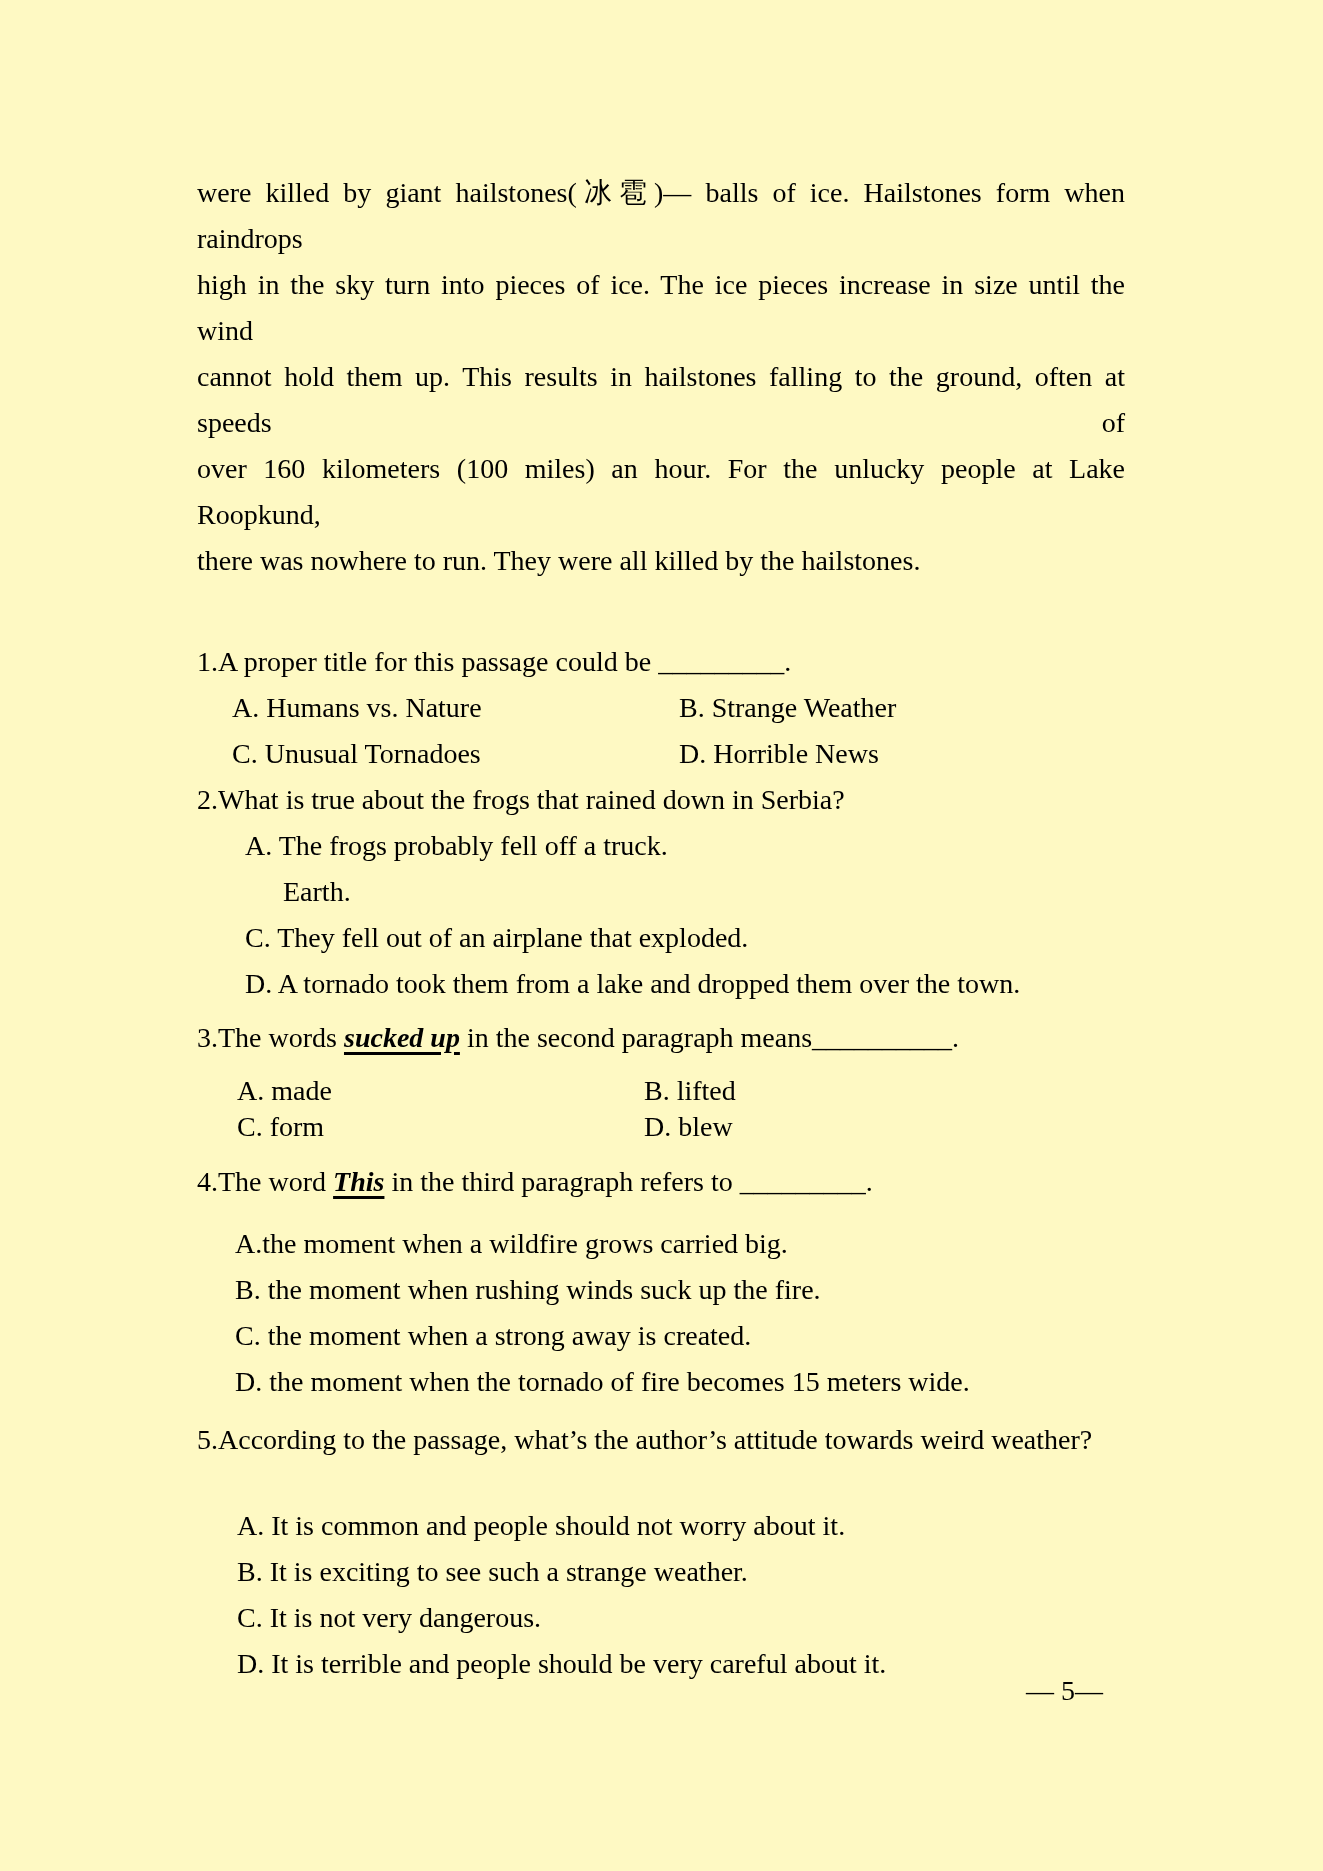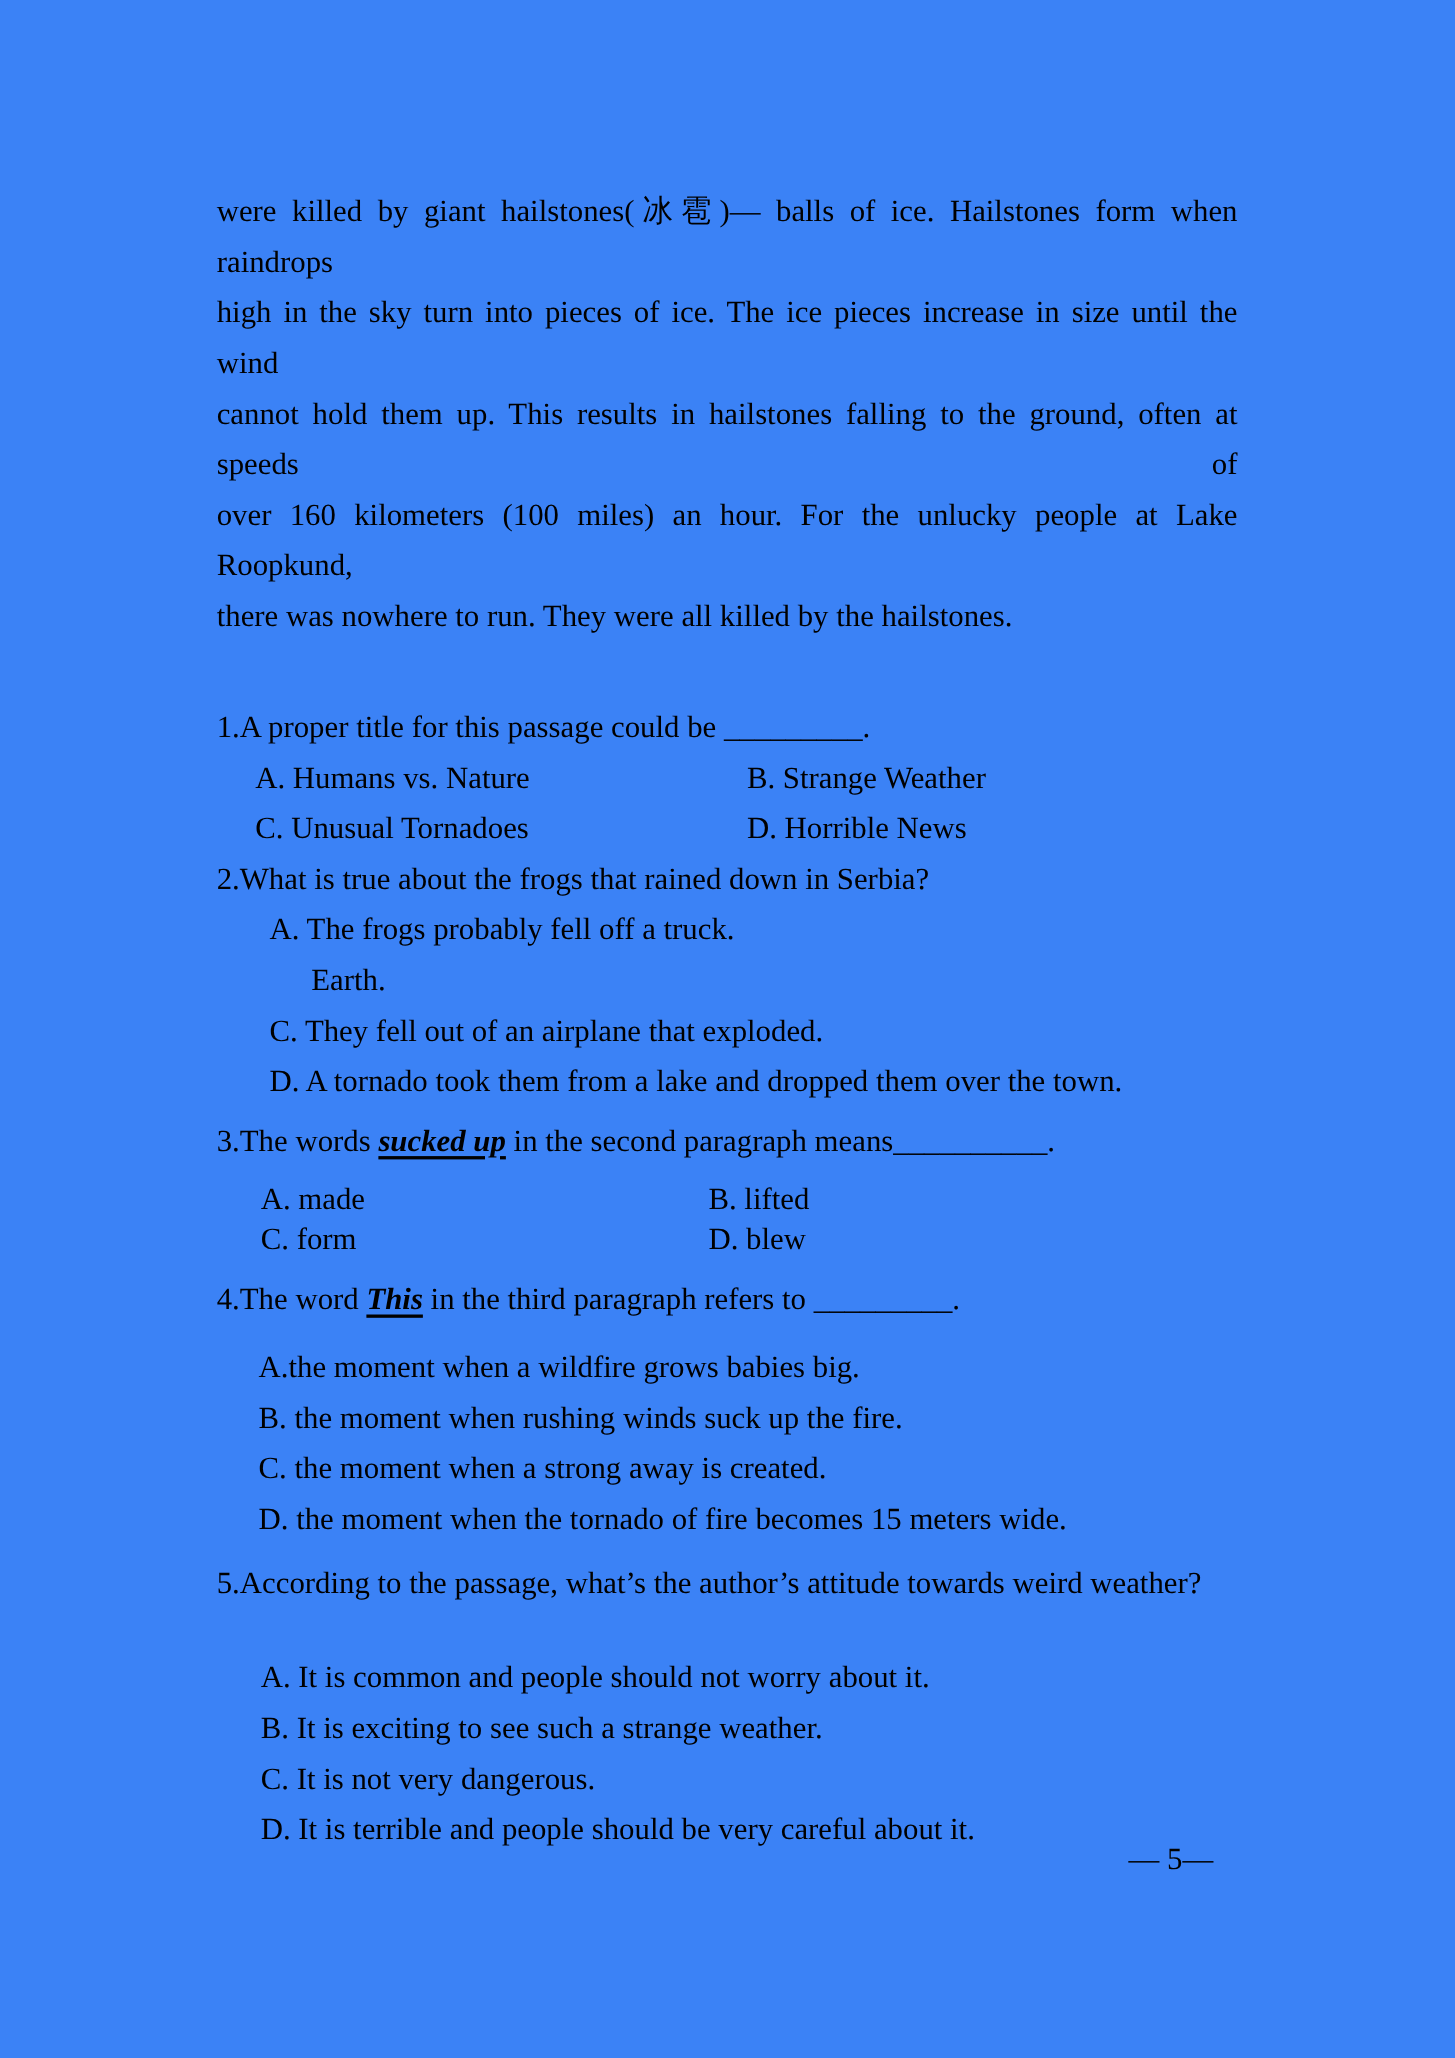--- a/index.html
+++ b/index.html
@@ -1,21 +1,21 @@
 <!DOCTYPE html>
 <html><head>
 <meta charset="utf-8">
 <style>
   * { box-sizing: border-box; }
   html, body { margin: 0; padding: 0; background: #ffffff; }
   .page {
     position: relative;
     width: 1323px;
     height: 1871px;
-    background: #3b82f6;
+    background: #fef9c3;
     color: #000000;
     font-family: "Liberation Serif", "DejaVu Serif", serif;
     font-size: 28px;
     line-height: 46px;
     overflow: hidden;
   }
   .content {
     position: absolute;
     left: 197px;
     top: 170px;
@@ -104,21 +104,21 @@
         <div class="row">
           <div class="c1">C. form</div>
           <div class="c2">D. blew</div>
         </div>
       </div>
     </section>
 
     <section>
       <div class="q4-stem"><span>4.The word </span><span class="emph">This</span><span> in the third paragraph refers to </span><span>_________</span><span>.</span></div>
       <div class="q4-opts">
-        <div>A.the moment when a wildfire grows babies big.</div>
+        <div>A.the moment when a wildfire grows carried big.</div>
         <div>B. the moment when rushing winds suck up the fire.</div>
         <div>C. the moment when a strong away is created.</div>
         <div>D. the moment when the tornado of fire becomes 15 meters wide.</div>
       </div>
     </section>
 
     <section>
       <div class="q5-stem"><span>5.According to the passage, what’s the author’s attitude towards weird weather?</span></div>
       <div class="q5-opts">
         <div>A. It is common and people should not worry about it.</div>

